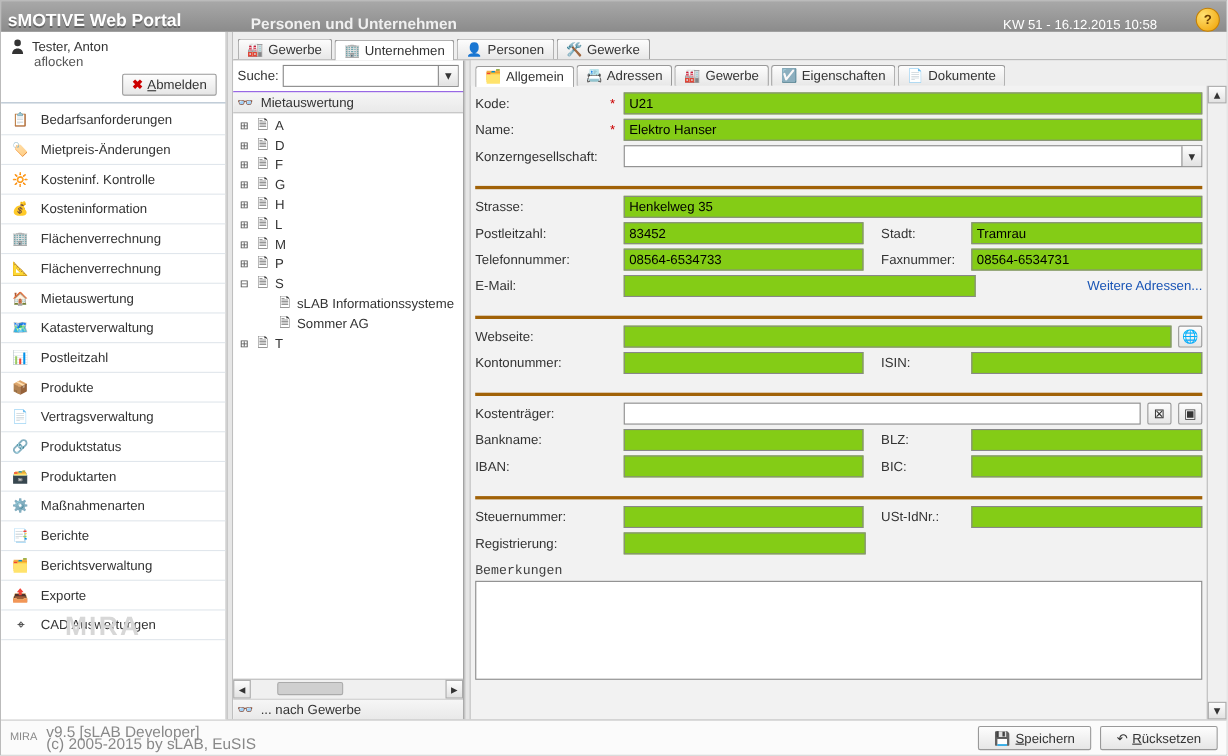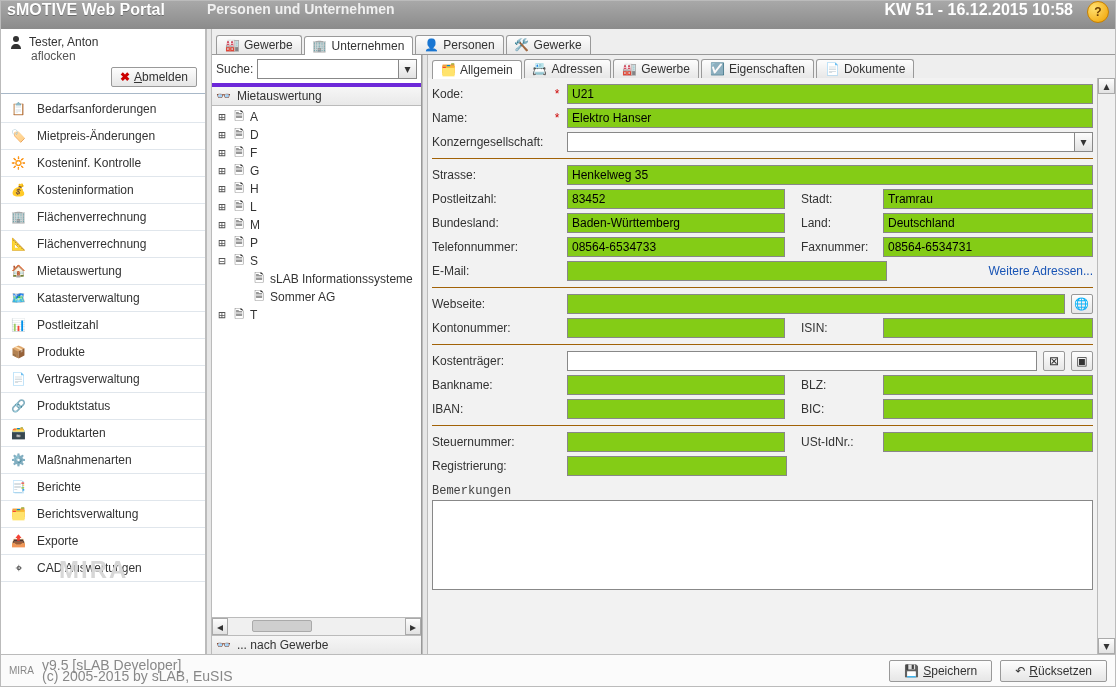--- a/index.html
+++ b/index.html
@@ -1,23 +1,23 @@
 <!DOCTYPE html>
 <html><head>
 <meta charset="utf-8">
 <style>
   * { box-sizing: border-box; }
   html, body { margin:0; padding:0; font-family: Arial, Helvetica, sans-serif; font-size:12px; background:#fff; color:#333; }
   .app { width:1116px; height:687px; display:flex; flex-direction:column; border:1px solid #bbb; }
   
-  .header { height:28px; background:linear-gradient(#a8a8a8,#8b8b8b); display:flex; align-items:flex-start; color:#fff; padding:0 6px; gap:4px; }
+  .header { height:28px; background:linear-gradient(#a8a8a8,#8b8b8b); display:flex; align-items:flex-end; color:#fff; padding:0 6px; gap:25px; }
   .header .brand { font-weight:bold; font-size:16px; text-shadow:0 1px 0 rgba(0,0,0,.3); width:196px;}
   .header .title { font-weight:bold; font-size:14px; color:#f0f0f0; flex:0 0 auto;}
   .header .spacer { flex:1;}
-  .header .date { font-weight:bold; font-size:16px; color:#fff;}
+  .header .date { font-weight:normal; font-size:12px; color:#fff;}
   .help-btn { width:22px; height:22px; border-radius:50%; background:radial-gradient(circle at 30% 30%, #ffe070, #f0a000); border:1px solid #c78000; color:#6b3d00; font-weight:bold; display:flex; align-items:center; justify-content:center; cursor:pointer; margin-left:10px;}
   
   .body { flex:1; display:flex; min-height:0; }
   .sidebar { width:205px; border-right:1px solid #bbb; display:flex; flex-direction:column; background:#fff; }
   .userbox { padding:6px 8px 0 8px; }
   .userbox .row { display:flex; align-items:center; gap:6px; }
   .userbox .flocken { padding-left:22px; color:#555;}
   .logout-row { display:flex; justify-content:flex-end; padding:4px 8px 6px; border-bottom:1px solid #a8b8c8;}
   .btn { background:linear-gradient(#fdfdfd,#e6e6e6); border:1px solid #999; border-radius:2px; padding:2px 8px; cursor:pointer; display:inline-flex; align-items:center; gap:4px; font-size:12px; color:#333;}
   .btn .x { color:#c00; font-weight:bold;}
@@ -28,21 +28,21 @@
   .splitter-v { width:6px; background:#e6e6e6; border-left:1px solid #bbb; border-right:1px solid #bbb; cursor:col-resize;}
   .watermark { position:absolute; left:58px; bottom:70px; font-size:24px; font-weight:bold; color:#d7d7d7; letter-spacing:2px; pointer-events:none;}
   
   .content { flex:1; display:flex; flex-direction:column; min-width:0; }
   .module-tabs { display:flex; gap:2px; padding:6px 4px 0; border-bottom:1px solid #999; background:#eee;}
   .mtab { display:flex; align-items:center; gap:4px; border:1px solid #999; border-bottom:none; padding:2px 8px; background:linear-gradient(#fdfdfd,#e7e7e7); border-radius:3px 3px 0 0; cursor:pointer; position:relative;}
   .mtab.active { background:#fff; top:1px;}
   .workspace { flex:1; display:flex; min-height:0;}
   
   .treecol { width:210px; border-right:1px solid #999; display:flex; flex-direction:column; background:#fff;}
-  .search-row { display:flex; align-items:center; gap:4px; padding:4px 4px; border-bottom:4px solid #6d28d9;}
+  .search-row { display:flex; align-items:center; gap:4px; padding:4px 4px; border-bottom:1px solid #6d28d9;}
   .search-row label { }
   .combo { flex:1; height:20px; border:1px solid #888; background:#fff; position:relative;}
   .combo .arrow { position:absolute; right:0; top:0; bottom:0; width:18px; border-left:1px solid #888; background:linear-gradient(#fdfdfd,#e2e2e2); display:flex; align-items:center; justify-content:center;}
   .tree-head { display:flex; align-items:center; gap:6px; background:linear-gradient(#f6f6f6,#e9e9e9); border-bottom:1px solid #bbb; padding:2px 4px;}
   .tree-body { flex:1; overflow:auto; padding:2px 0; min-height:0;}
   .tnode { display:flex; align-items:center; gap:4px; padding:0 4px; height:18px; cursor:default; white-space:nowrap;}
   .tnode .exp { width:12px; text-align:center; color:#555; cursor:pointer; font-family:monospace;}
   .tnode .doc { width:14px; text-align:center;}
   .tnode.depth1 { padding-left:4px;}
   .tnode.depth2 { padding-left:24px;}
@@ -58,21 +58,21 @@
   .detail-tabs { display:flex; gap:2px; padding:4px 4px 0; background:#eee;}
   .dtab { display:flex; align-items:center; gap:4px; border:1px solid #999; border-bottom:none; padding:2px 8px; background:linear-gradient(#fdfdfd,#e7e7e7); border-radius:3px 3px 0 0; cursor:pointer; position:relative;}
   .dtab.active { background:#fff; top:1px;}
   .form-wrap { flex:1; display:flex; min-height:0;}
   .form-scroll { flex:1; overflow:auto; padding:4px 4px 4px 4px;}
   .vscroll { width:18px; background:#f0f0f0; border-left:1px solid #bbb; position:relative;}
   .vscroll .arrow { position:absolute; left:0; right:0; height:16px; background:linear-gradient(#fdfdfd,#e2e2e2); border:1px solid #aaa; display:flex; align-items:center; justify-content:center;}
   .vscroll .arrow.t { top:0;}
   .vscroll .arrow.b { bottom:0;}
   .form-row { display:flex; align-items:center; gap:6px; padding:2px 0;}
-  .form-row.sep { border-top:1px solid #a16207; margin-top:4px; padding-top:6px;justify-content:space-between;}
+  .form-row.sep { border-top:3px solid #a16207; margin-top:15px; padding-top:6px;justify-content:space-between;}
   .lbl { width:115px; color:#333;}
   .req { color:#c00; width:8px; text-align:center;}
   .noreq { width:8px;}
   input.inp, .inp { height:20px; border:1px solid #888; background:#84cc16; padding:0 4px; font:inherit;}
   .inp[readonly]{ background:#fff;}
   .inp.flex { flex:1; min-width:40px;}
   .lbl2 { width:86px; padding-left:10px;}
   .select { flex:1; display:flex; border:1px solid #888; background:#fff; height:20px;}
   .select .arrow { width:18px; border-left:1px solid #888; background:linear-gradient(#fdfdfd,#e2e2e2); display:flex; align-items:center; justify-content:center;}
   .link { color:#1854b5; cursor:pointer; text-align:right;}
@@ -360,27 +360,20 @@
                 <input class="inp flex" value="Henkelweg 35" style="">
               </div>
               <div class="form-row">
                 <div class="lbl">Postleitzahl:</div>
                 <div class="noreq"></div>
                 <input class="inp flex" value="83452" style="">
                 <div class="lbl2">Stadt:</div>
                 <input class="inp" style="width: 210px;" value="Tramrau">
               </div>
               <div class="form-row">
-                <div class="lbl">Bundesland:</div>
-                <div class="noreq"></div>
-                <input class="inp flex" value="Baden-Württemberg" style="">
-                <div class="lbl2">Land:</div>
-                <input class="inp" style="width: 210px;" value="Deutschland">
-              </div>
-              <div class="form-row">
                 <div class="lbl">Telefonnummer:</div>
                 <div class="noreq"></div>
                 <input class="inp flex" value="08564-6534733" style="">
                 <div class="lbl2">Faxnummer:</div>
                 <input class="inp" style="width: 210px;" value="08564-6534731">
               </div>
               <div class="form-row">
                 <div class="lbl">E-Mail:</div>
                 <div class="noreq"></div>
                 <input class="inp flex" value="" style="">

